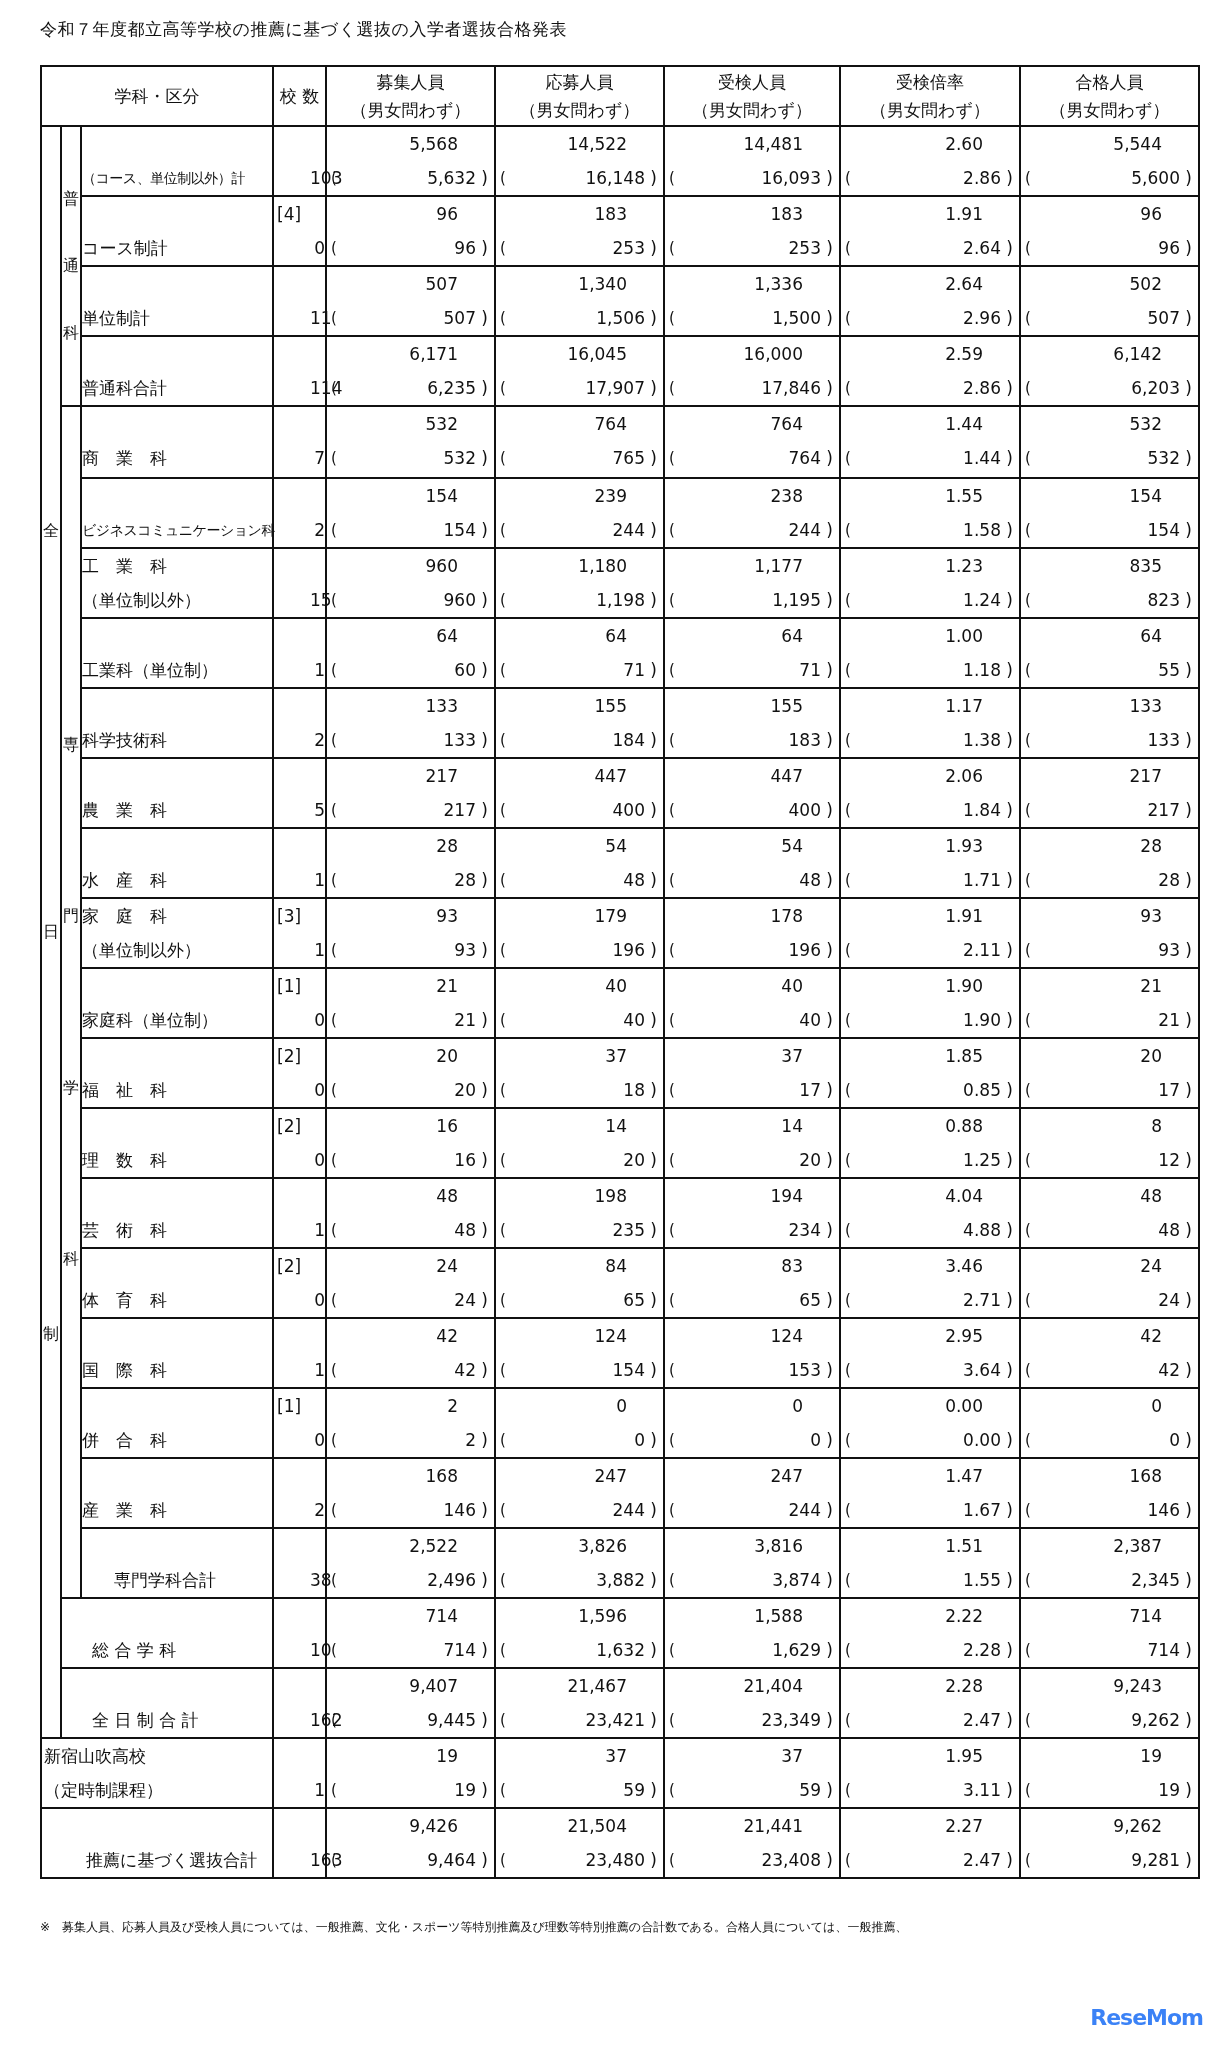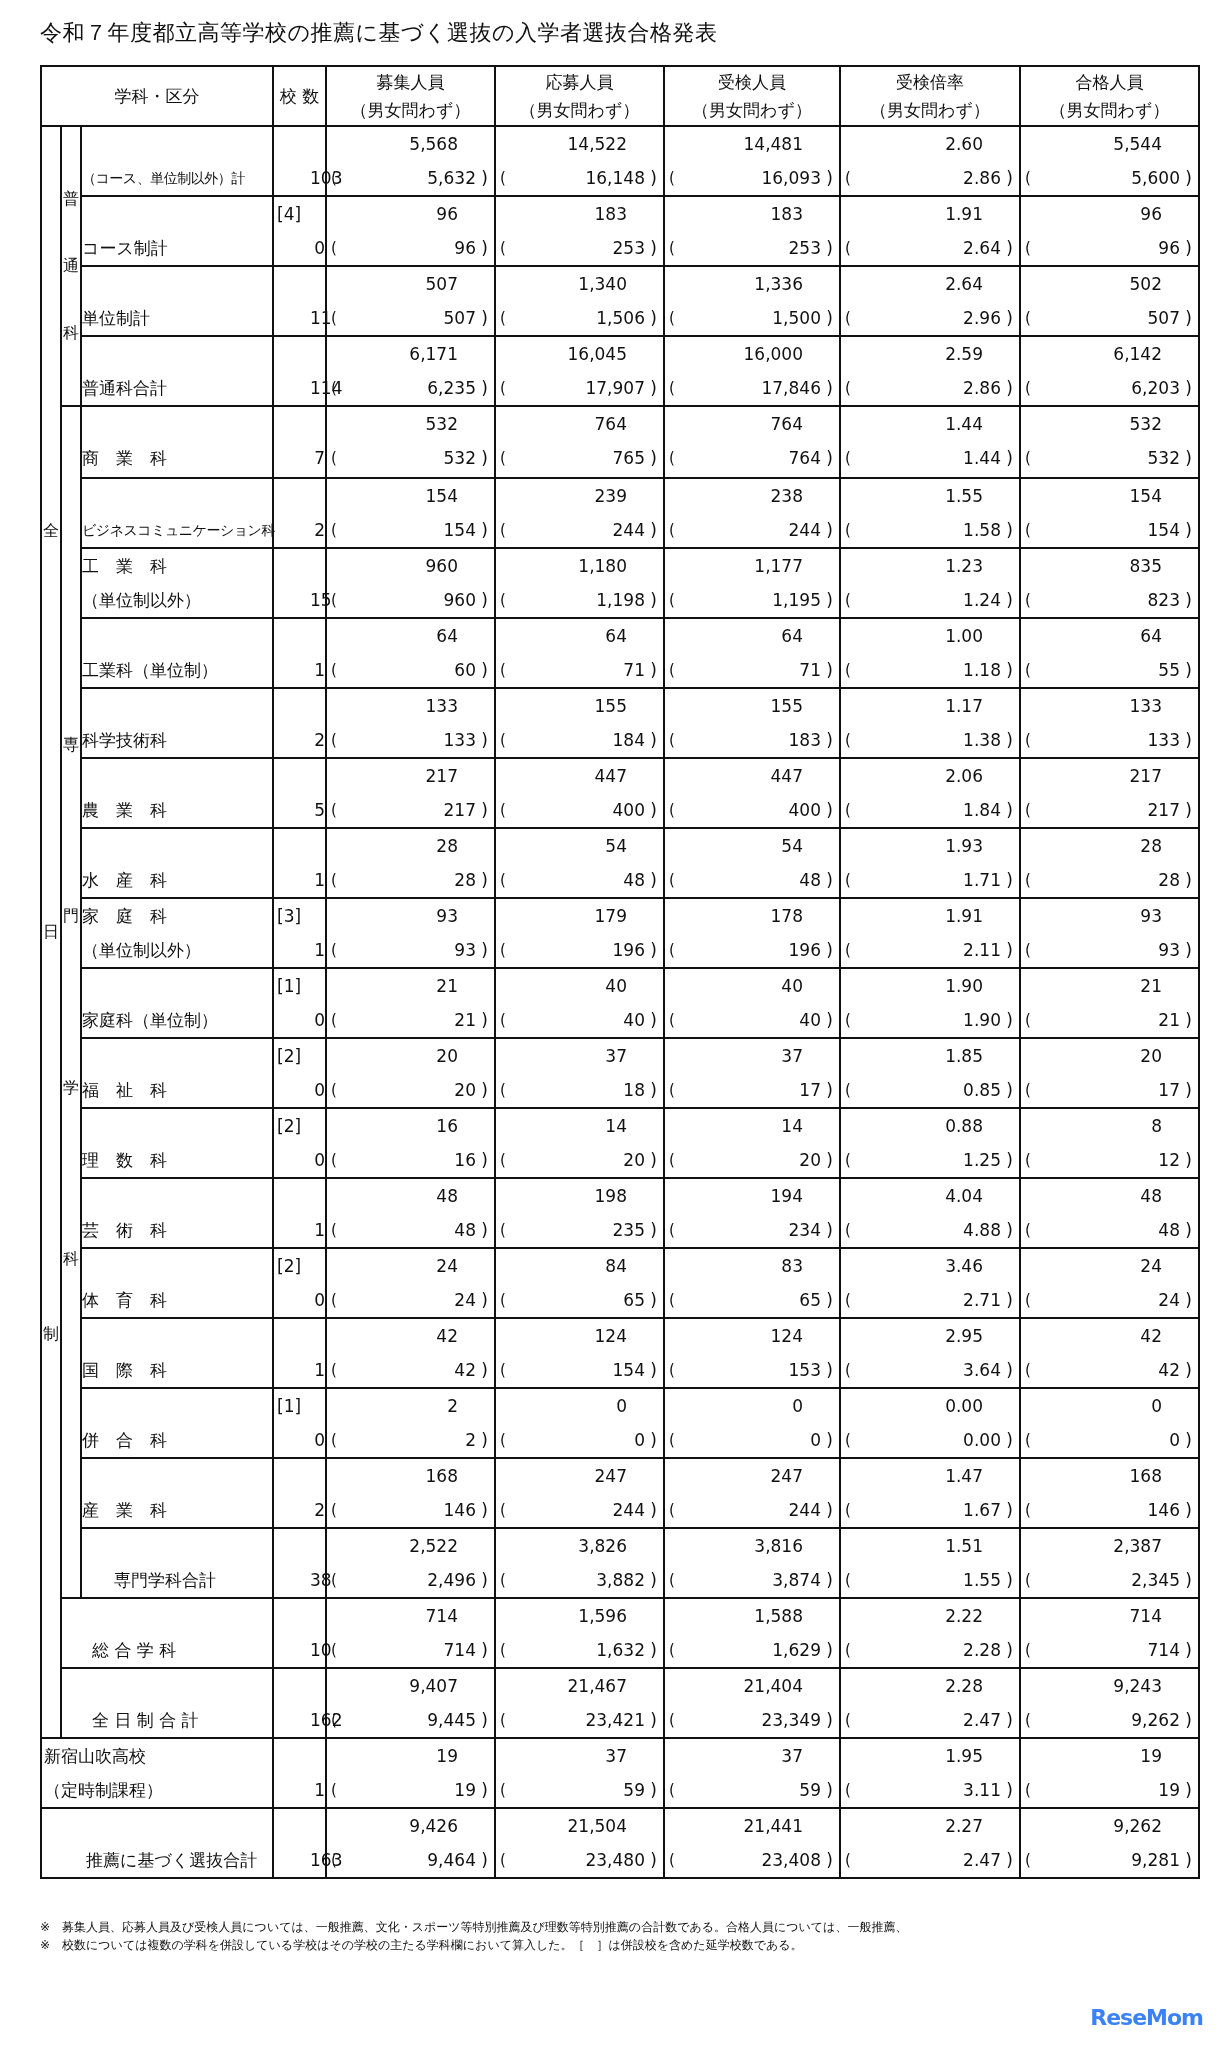--- a/index.html
+++ b/index.html
@@ -1,20 +1,20 @@
 <!DOCTYPE html>
 <html><head>
 <meta charset="utf-8">
 <style>
   html, body { margin: 0; padding: 0; background: #ffffff; }
   body {
     width: 1225px; height: 2048px; position: relative; overflow: hidden;
     font-family: "DejaVu Sans", "Liberation Sans", sans-serif; color: #111;
   }
-  .title { position: absolute; left: 40px; top: 18px; font-size: 22px; letter-spacing: 0.5px; }
+  .title { position: absolute; left: 40px; top: 18px; font-size: 17px; letter-spacing: 0.5px; }
   table.main {
     position: absolute; left: 40px; top: 65px; width: 1158px;
     border-collapse: collapse; table-layout: fixed; font-size: 17px;
   }
   table.main td, table.main th { border: 2px solid #111; padding: 0; font-weight: normal; }
   th.hdr { height: 58px; text-align: center; line-height: 28px; }
   td.vert { text-align: center; vertical-align: middle; font-size: 16px; line-height: 1; }
   td.vert .v { display: flex; flex-direction: column; justify-content: space-around; align-items: center; height: 100%; }
   td.label { vertical-align: top; padding-left: 3px; height: 67px; }
   td.label .l1, td.label .l2 { height: 34px; line-height: 34px; white-space: nowrap; }
@@ -1223,16 +1223,15 @@
             <span class="paren">(</span>
             <span><span>9,281</span> <span>)</span></span>
           </div>
         </td>
       </tr>
     </tbody>
 </table>
 
 <div class="notes">
   <div>※　募集人員、応募人員及び受検人員については、一般推薦、文化・スポーツ等特別推薦及び理数等特別推薦の合計数である。合格人員については、一般推薦、</div>
-  <div>※　校数については複数の学科を併設している学校はその学校の主たる学科欄において算入した。［　］は併設校を含めた延学校数である。</div>
 </div>
 
 <div class="logo">ReseMom</div>
 
 </body></html>

